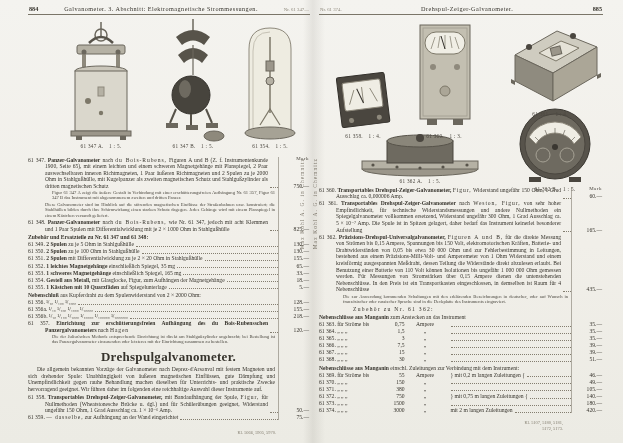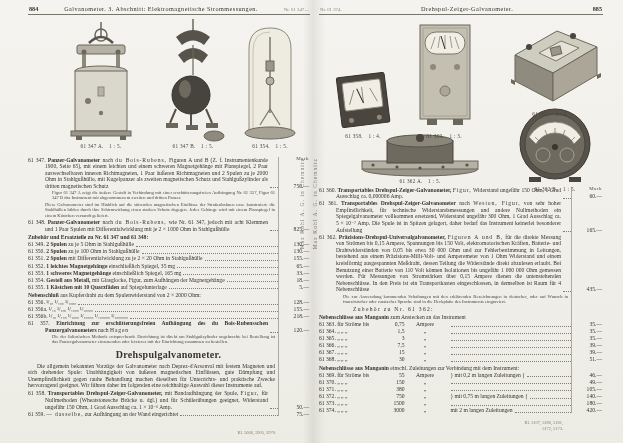--- a/index.html
+++ b/index.html
@@ -32,21 +32,21 @@
   .etext{flex:0 1 auto;padding-left:17px;text-indent:-17px;text-align:justify;}
   .bold{font-weight:bold;}
   .sperr{letter-spacing:.9px;}
   .dots{flex:1 0 8px;min-width:6px;border-bottom:1px dotted #847e70;height:4px;margin:0 2px 1px 2px;}
   .price{flex:0 0 29px;text-align:right;white-space:nowrap;}
   .fine{font-size:4.6px;line-height:1.18;color:#4a473f;padding-left:17px;padding-right:34px;text-align:justify;margin:.5px 0 1px;}
   .fine.ind{padding-left:24px;}
   .subhead{font-weight:bold;margin:2px 0 .5px;}
   .ghead{margin:1.5px 0 .5px;}
   .zub2{letter-spacing:1.3px;padding-left:34px;margin:1.5px 0 .5px;}
-  .bighead{font-size:10px;font-weight:bold;text-align:center;letter-spacing:.3px;margin:4px 0 2px;}
+  .bighead{font-size:13px;font-weight:bold;text-align:center;letter-spacing:.3px;margin:4px 0 2px;}
   .para{text-align:justify;text-indent:9px;padding-right:34px;margin-bottom:1.5px;}
   .sc{display:inline-block;width:46px;text-indent:0;}
   .samp{display:inline-block;width:20px;text-align:right;text-indent:0;}
   .su{display:inline-block;width:38px;text-align:center;text-indent:0;}
   .snote{padding-left:5px;}
   .pgfoot{position:absolute;font-size:4.4px;color:#837d6f;text-align:right;line-height:1.25;}
   .foot-l{right:34px;bottom:2px;}
   .foot-r{right:40px;bottom:6px;}
   svg{display:block;}
 </style>

